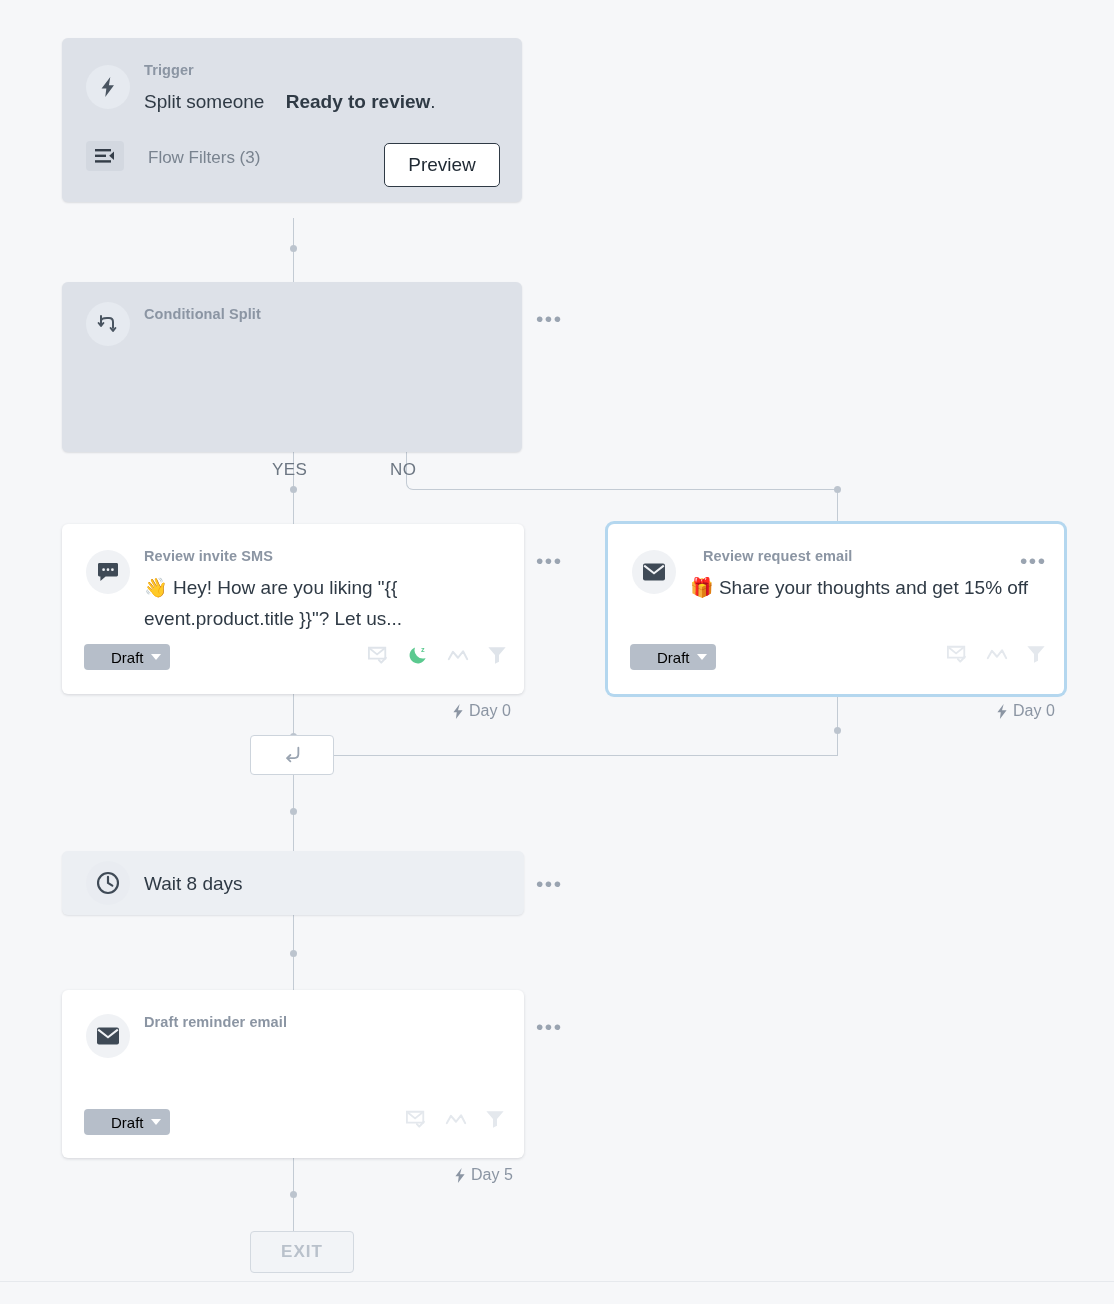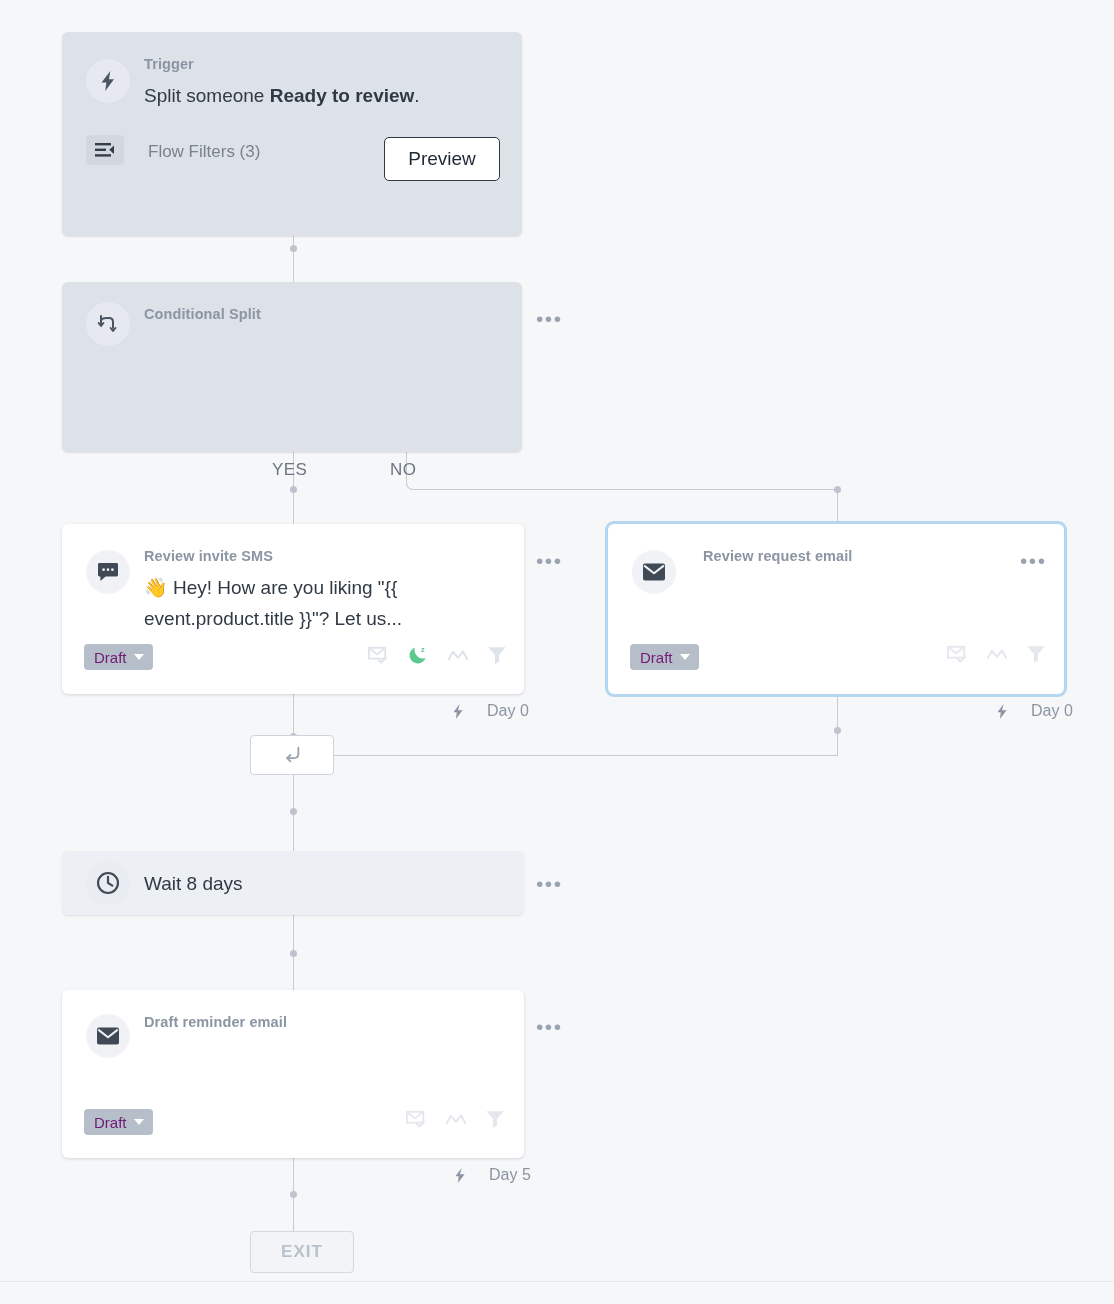--- a/index.html
+++ b/index.html
@@ -85,21 +85,21 @@
     font-weight: bold;
     color: #8b95a3;
     letter-spacing: .1px;
   }
   .card-title {
     position: absolute;
     font-size: 19px;
     color: #2f3a45;
     line-height: 31px;
   }
-  .card-title b { font-weight: bold; }
+  .card-title b { font-weight: bold; margin-left: 16px; }
 
   .dots-menu {
     position: absolute;
     font-size: 21px;
     letter-spacing: 1.5px;
     color: #9aa4b1;
     line-height: 10px;
     cursor: pointer;
     user-select: none;
   }
@@ -137,24 +137,24 @@
     position: absolute;
     font-size: 17px;
     color: #6c7682;
     letter-spacing: .4px;
   }
 
   
   .draft-badge {
     position: absolute;
     height: 26px;
-    padding: 0 9px 0 10px;
+    padding: 0 9px 0 27px;
     border-radius: 4px;
     background: #b6bec9;
-    color: #701a75;
+    color: #000000;
     font-size: 15px;
     display: flex;
     align-items: center;
     gap: 7px;
     cursor: pointer;
     user-select: none;
   }
   .draft-caret {
     width: 0; height: 0;
     border-left: 5px solid transparent;
@@ -174,21 +174,21 @@
     cursor: pointer;
   }
 
   
   .day-badge {
     position: absolute;
     font-size: 16px;
     color: #8b95a3;
     display: flex;
     align-items: center;
-    gap: 23px;
+    gap: 5px;
   }
 
   
   .merge-node {
     position: absolute;
     width: 84px; height: 40px;
     border: 1px solid #cdd4dc;
     border-radius: 4px;
     background: #ffffff;
     display: flex;
@@ -238,21 +238,21 @@
 
   <div class="edge-v" style="left:293px; top:771px;  height:80px;"></div>
   <div class="edge-dot" style="left:290px; top:808px;"></div>
 
   <div class="edge-v" style="left:293px; top:915px;  height:78px;"></div>
   <div class="edge-dot" style="left:290px; top:950px;"></div>
 
   <div class="edge-v" style="left:293px; top:1158px; height:78px;"></div>
   <div class="edge-dot" style="left:290px; top:1191px;"></div>
 
-  <div class="card card-gray" style="left:62px; top:32px; width:460px; height:204px;">
+  <div class="card card-gray" style="left:62px; top:38px; width:460px; height:164px;">
     <div class="avatar on-gray" style="left:24px; top:27px;">
       <svg width="20" height="22" viewBox="0 0 20 24">
           <path d="M12.5 1 3 13.5h5.2L7 23l9.5-12.8H11L12.5 1z" fill="#4a5561"></path>
         </svg>
     </div>
     <div class="card-kicker" style="left:82px; top:24px;">Trigger</div>
     <div class="card-title" style="left:82px; top:48px; width:360px;">
       <span>Split someone </span><b>Ready to review</b><span>.</span>
     </div>
 
@@ -335,20 +335,21 @@
   </div>
 
   <div class="card card-selected" style="left:608px; top:524px; width:456px; height:170px;">
     <div class="avatar" style="left:24px; top:26px;">
       <svg width="24" height="20" viewBox="0 0 24 20">
         <rect x="1" y="1.5" width="22" height="17" rx="2" fill="#3f4a56"></rect>
         <path d="M2.2 3.6 12 11.2l9.8-7.6" fill="none" stroke="#f0f2f5" stroke-width="2"></path>
       </svg>
     </div>
     <div class="card-kicker" style="left:82px; top:24px;margin-left:13px;">Review request email</div>
+    <div class="card-title" style="left:82px; top:48px; width:356px;">🎁 Share your thoughts and get 15% off</div>
     <div class="dots-menu" style="left:412px; top:32px;">•••</div>
 
     <div class="draft-badge" style="left:22px; top:120px;">
       <span>Draft</span>
       <i class="draft-caret"></i>
     </div>
     <div class="footer-icons" style="left:338px; top:120px;">
       <span>
         <svg width="22" height="20" viewBox="0 0 24 22">
           <path d="M2 3h18v12H2z" fill="none" stroke="#e4e8ed" stroke-width="2"></path>

